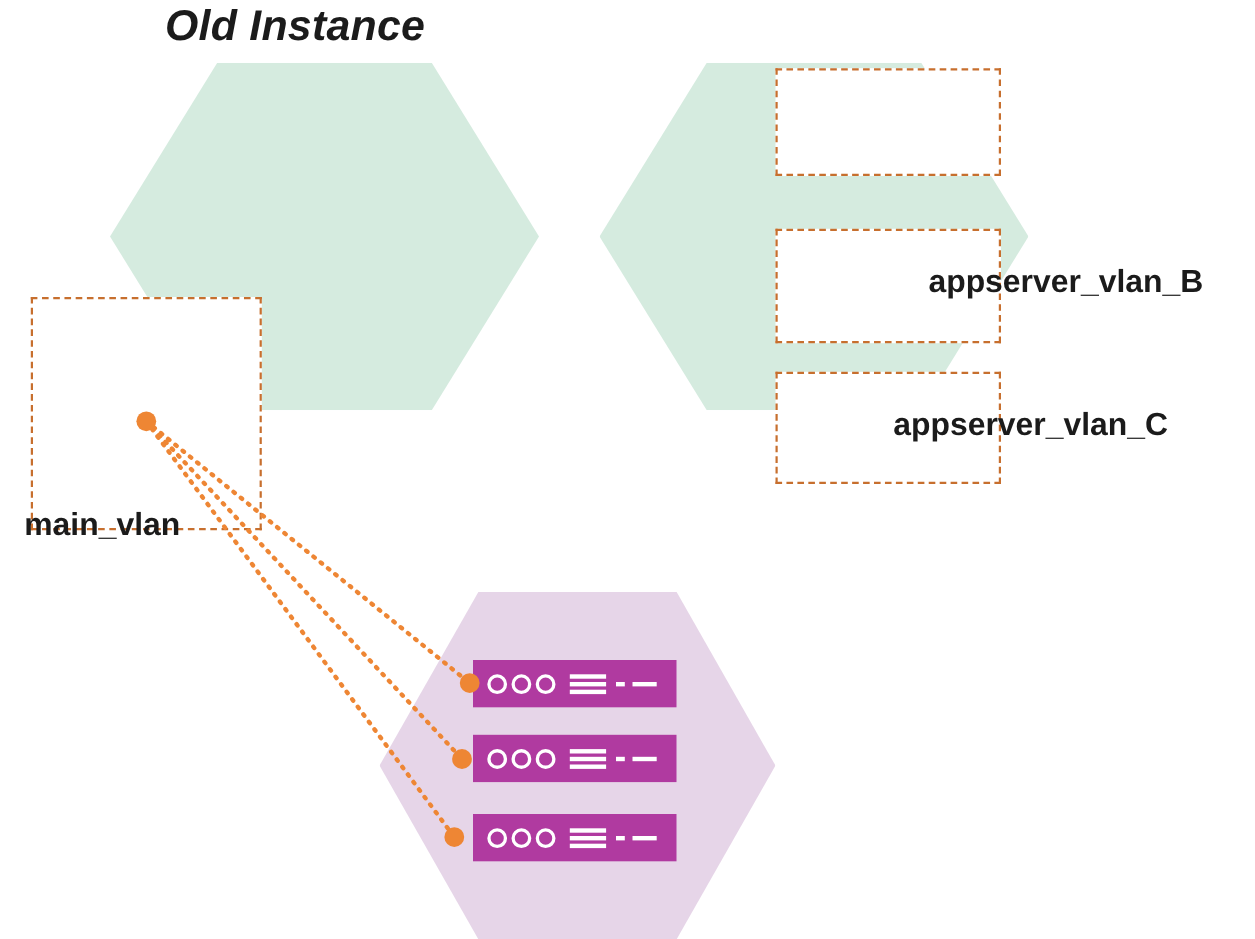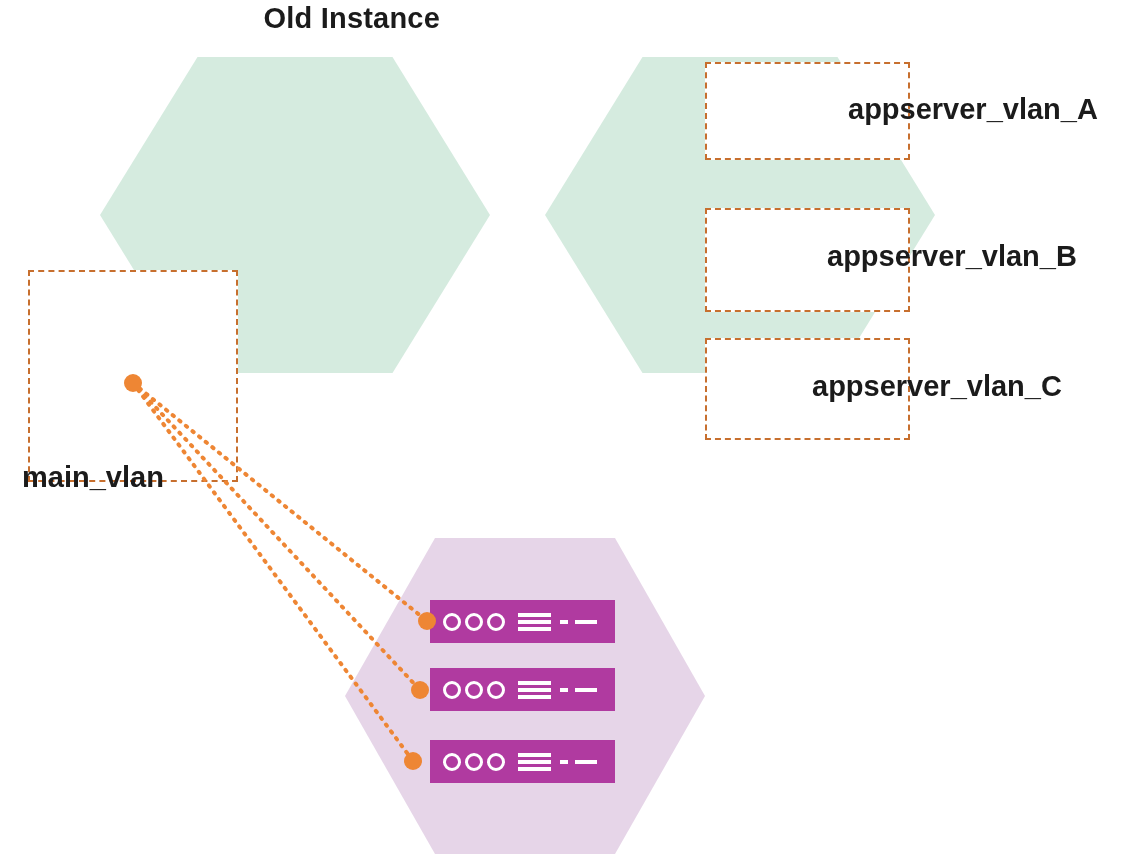--- a/index.html
+++ b/index.html
@@ -18,23 +18,24 @@
     position: absolute;
     clip-path: polygon(25% 0%, 75% 0%, 100% 50%, 75% 100%, 25% 100%, 0% 50%);
   }
   .hex-old     { left: 100px; top: 57px;  width: 390px; height: 316px; background: var(--hexagon-green, #d5ebdf); }
   .hex-new     { left: 545px; top: 57px;  width: 390px; height: 316px; background: var(--hexagon-green, #d5ebdf); }
   .hex-servers { left: 345px; top: 538px; width: 360px; height: 316px; background: var(--hexagon-purple, #e6d5e8); }
 
   
   .title {
     position: absolute;
-    font-size: 29px;
+    font-size: 39px;
     font-weight: 700;
-    text-align: right;
+    font-style: italic;
+    text-align: left;
     letter-spacing: 0.2px;
     white-space: nowrap;
   }
   .title-old { left: 150px; top: 2px; width: 290px; }
   .title-new { left: 600px; top: 2px; width: 290px; }
 
   
   .vlan-box {
     position: absolute;
     background: #ffffff;
@@ -49,21 +50,21 @@
   
   .vlan-label {
     position: absolute;
     font-size: 29px;
     font-weight: 700;
     white-space: nowrap;
     line-height: 34px;
   }
   .label-main { left: 4px;   top: 460px; margin-left: 18px; }
   .label-a    { left: 848px; top: 92px;  }
-  .label-b    { left: 827px; top: 239px; text-align: right; }
+  .label-b    { left: 844px; top: 239px; text-align: right; }
   .label-c    { left: 812px; top: 369px; }
 
   
   .lines {
     position: absolute;
     left: 0; top: 0;
     width: 1141px; height: 854px;
     pointer-events: none;
   }
   .lines line {
@@ -176,17 +177,16 @@
     <span class="dash-short"></span>
     <span class="dash-long"></span>
   </div>
 
   <div class="dot" style="left:133px; top:383px;"></div>
   <div class="dot" style="left:427px; top:621px;"></div>
   <div class="dot" style="left:420px; top:690px;"></div>
   <div class="dot" style="left:413px; top:761px;"></div>
 
   <div class="vlan-label label-main">main_vlan</div>
-  <div class="vlan-label label-a">appserver_vlan_A</div>
   <div class="vlan-label label-b">appserver_vlan_B</div>
   <div class="vlan-label label-c">appserver_vlan_C</div>
 
 </div>
 
 </body></html>

